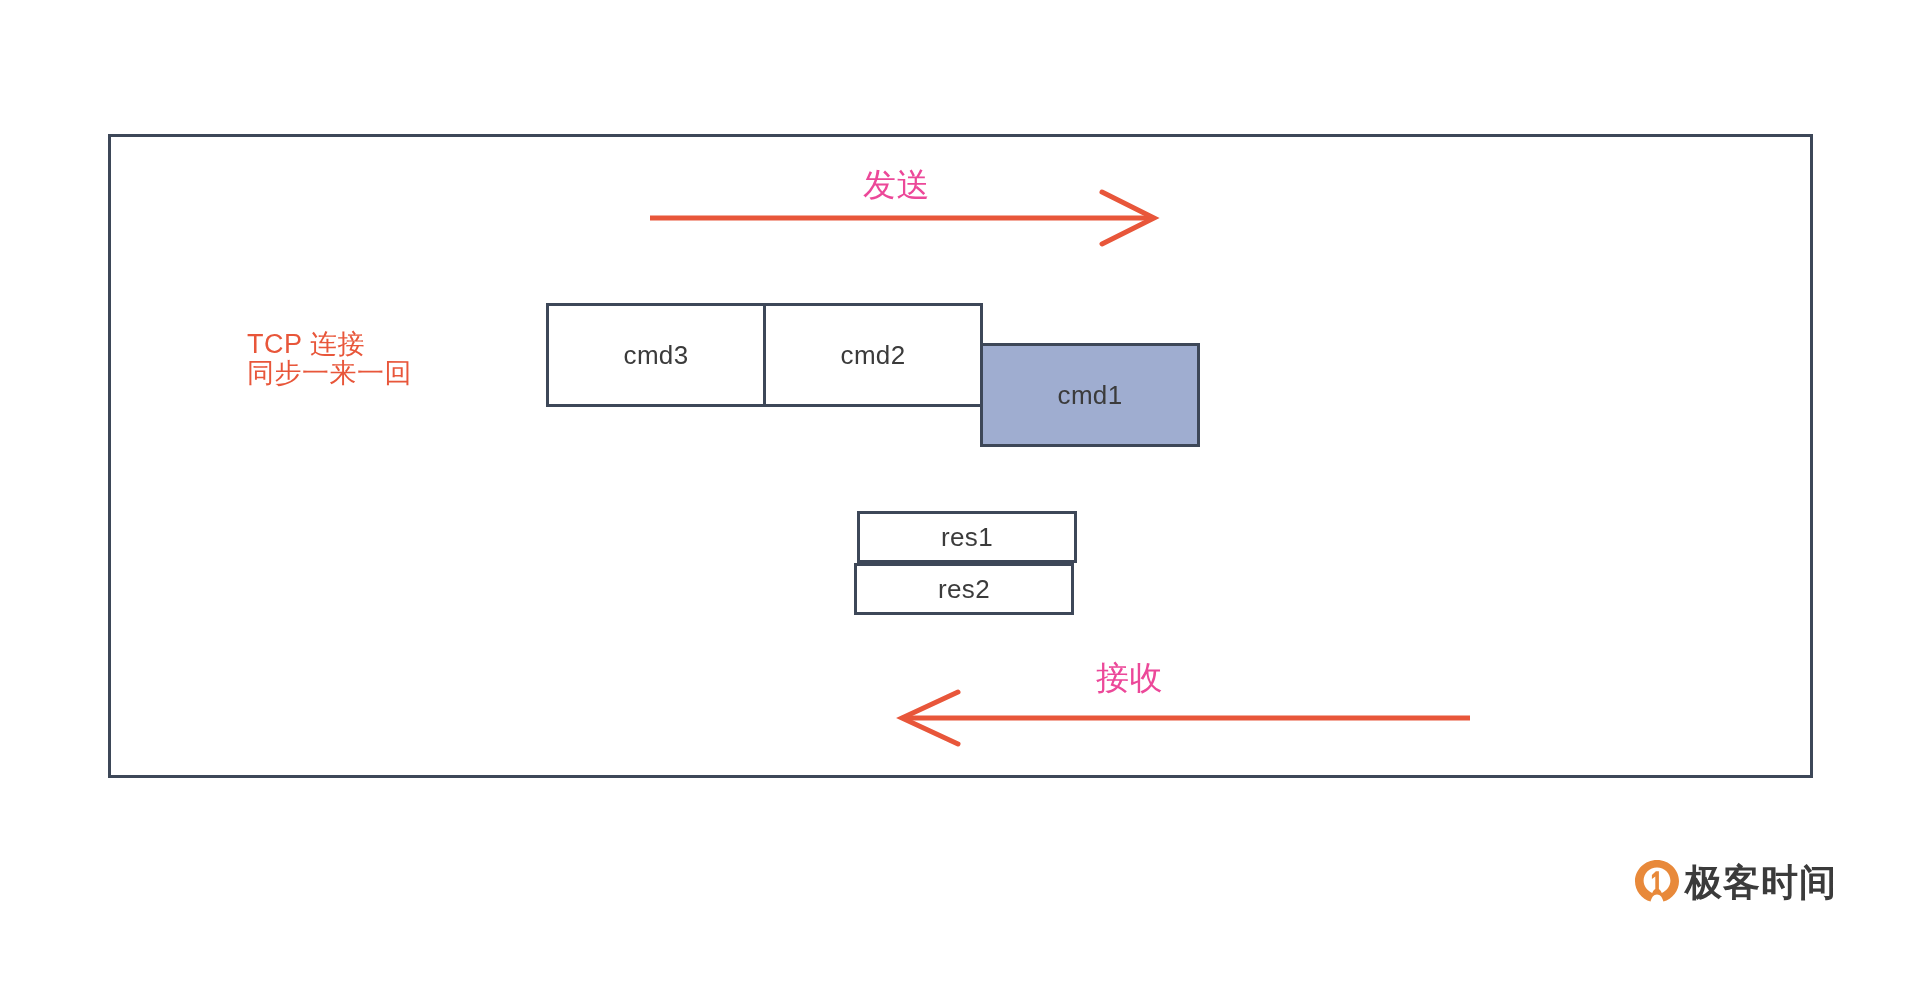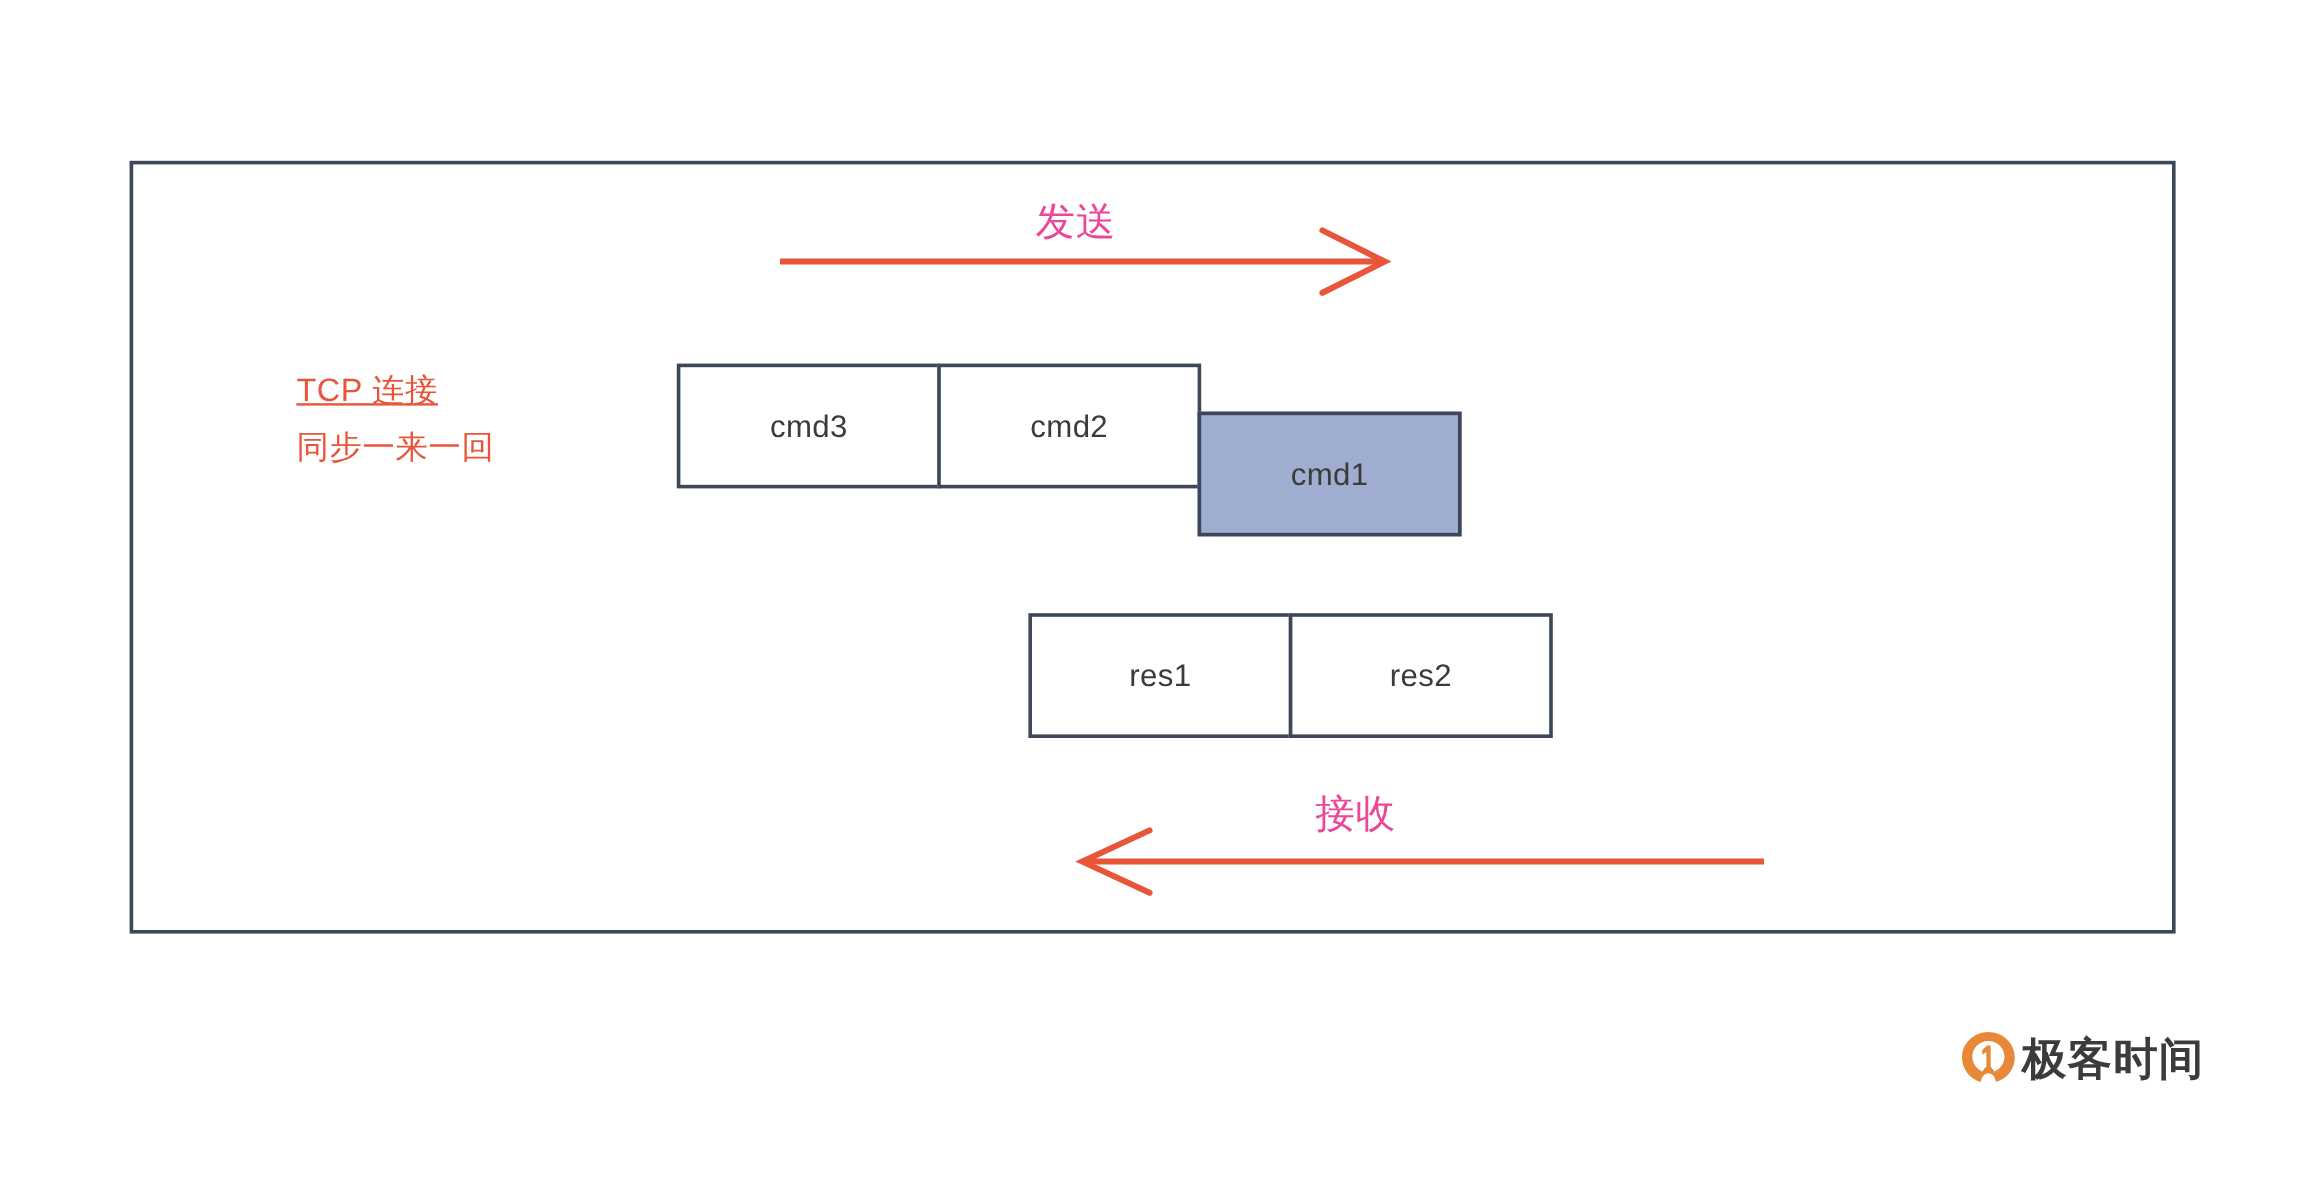--- a/index.html
+++ b/index.html
@@ -37,21 +37,21 @@
 
   
   .note {
     position: absolute;
     color: #e8563a;
     font-size: 27px;
     line-height: 46px;
     white-space: nowrap;
     letter-spacing: 0.5px;
   }
-  .note-tcp { left: 136px; top: 165px; text-decoration: underline; }
+  .note-tcp { left: 136px; top: 184px; }
   .note-sync { left: 136px; top: 213px; }
 
   .arrow-label {
     position: absolute;
     color: #ec4899;
     font-size: 33px;
     white-space: nowrap;
     letter-spacing: 0.5px;
   }
   .label-send { left: 863px; top: 163px; }
@@ -64,22 +64,22 @@
   }
   .arrow-send { left: 650px; top: 190px; }
   .arrow-recv { left: 900px; top: 690px; }
 
   
   .row {
     position: absolute;
     display: flex;
     height: 104px;
   }
-  .row-cmd  { left: 544px;  top: 303px; padding-left: 20px; }
-  .row-res  { left: 857px;  top: 511px; }
+  .row-cmd  { left: 526px;  top: 303px; padding-left: 20px; }
+  .row-res  { left: 857px;  top: 511px; flex-direction: column; }
 
   .cell {
     box-sizing: border-box;
     border: 3px solid #3d4758;
     background: #ffffff;
     width: 220px;
     height: 104px;
     display: flex;
     align-items: center;
     justify-content: center;

